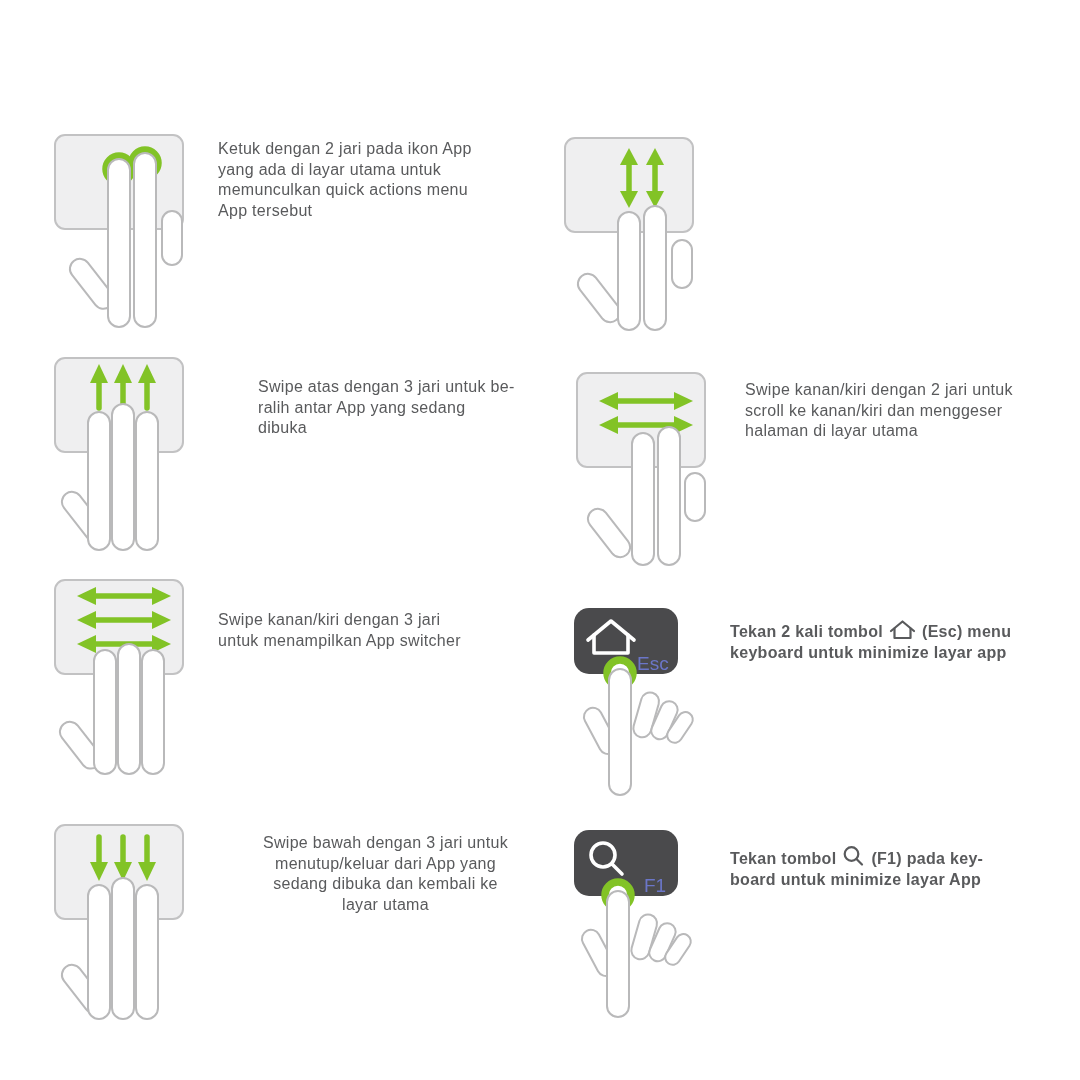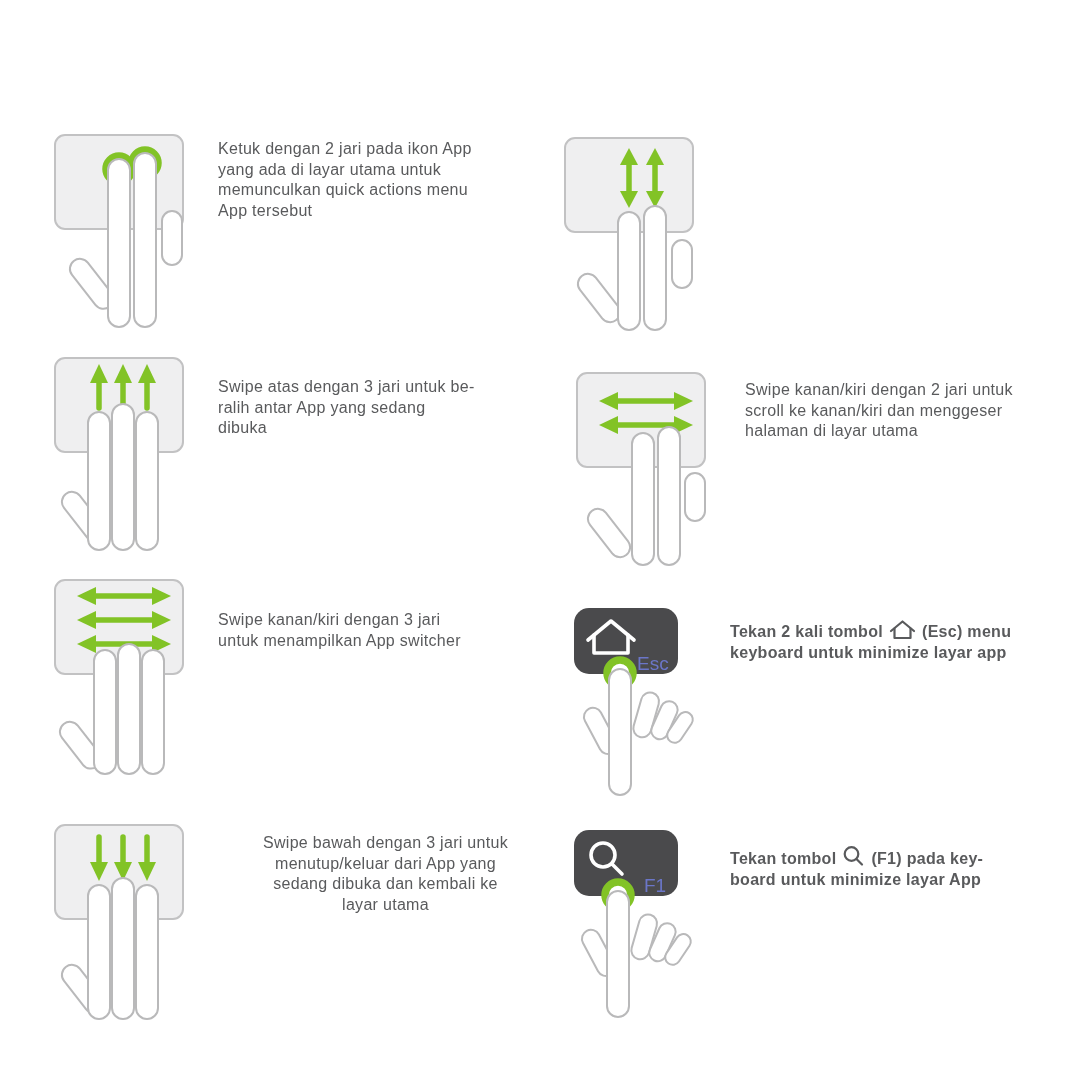--- a/index.html
+++ b/index.html
@@ -26,21 +26,21 @@
   .keycap { fill:#4a4a4c; }
   .kicon  { stroke:#ffffff; stroke-width:3.6; fill:none; stroke-linejoin:round; stroke-linecap:round; }
   .klabel { fill:#6b76c8; font-family:"Liberation Sans", sans-serif; font-size:19px; }
   .inline-icon { vertical-align:-4px; margin:0 6px; }
   .inline-icon path, .inline-icon circle, .inline-icon line {
     stroke:#595a5c; stroke-width:2.2; fill:none; stroke-linejoin:round; stroke-linecap:round;
   }
   
   #i1 { left:53px;  top:133px; }  #i1 .caption { padding-top:6px;  }
   #i2 { left:563px; top:136px; }  #i2 .caption { padding-top:28px; }
-  #i3 { left:53px;  top:356px; }  #i3 .caption { padding-top:21px; }
+  #i3 { left:53px;  top:356px;gap:40px; }  #i3 .caption { padding-top:21px; }
   #i4 { left:575px; top:371px; }  #i4 .caption { padding-top:9px;  }
   #i5 { left:53px;  top:578px; }  #i5 .caption { padding-top:32px; }
   #i6 { left:560px; top:600px; }  #i6 .caption { padding-top:18px; }
   #i7 { left:53px;  top:823px;text-align:center; }  #i7 .caption { padding-top:10px; }
   #i8 { left:560px; top:822px; }  #i8 .caption { padding-top:23px; }
 </style>
 </head>
 <body>
 
 <div class="page">

